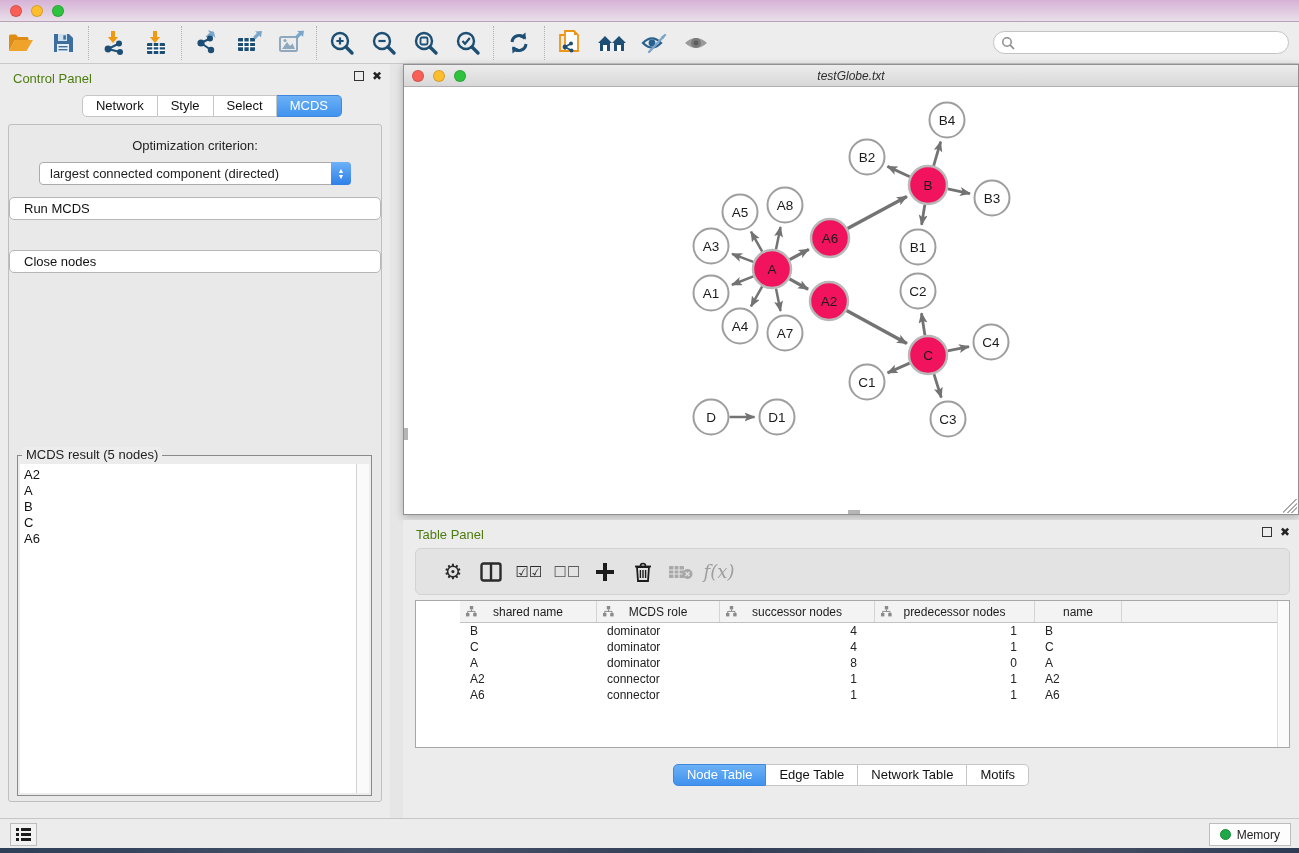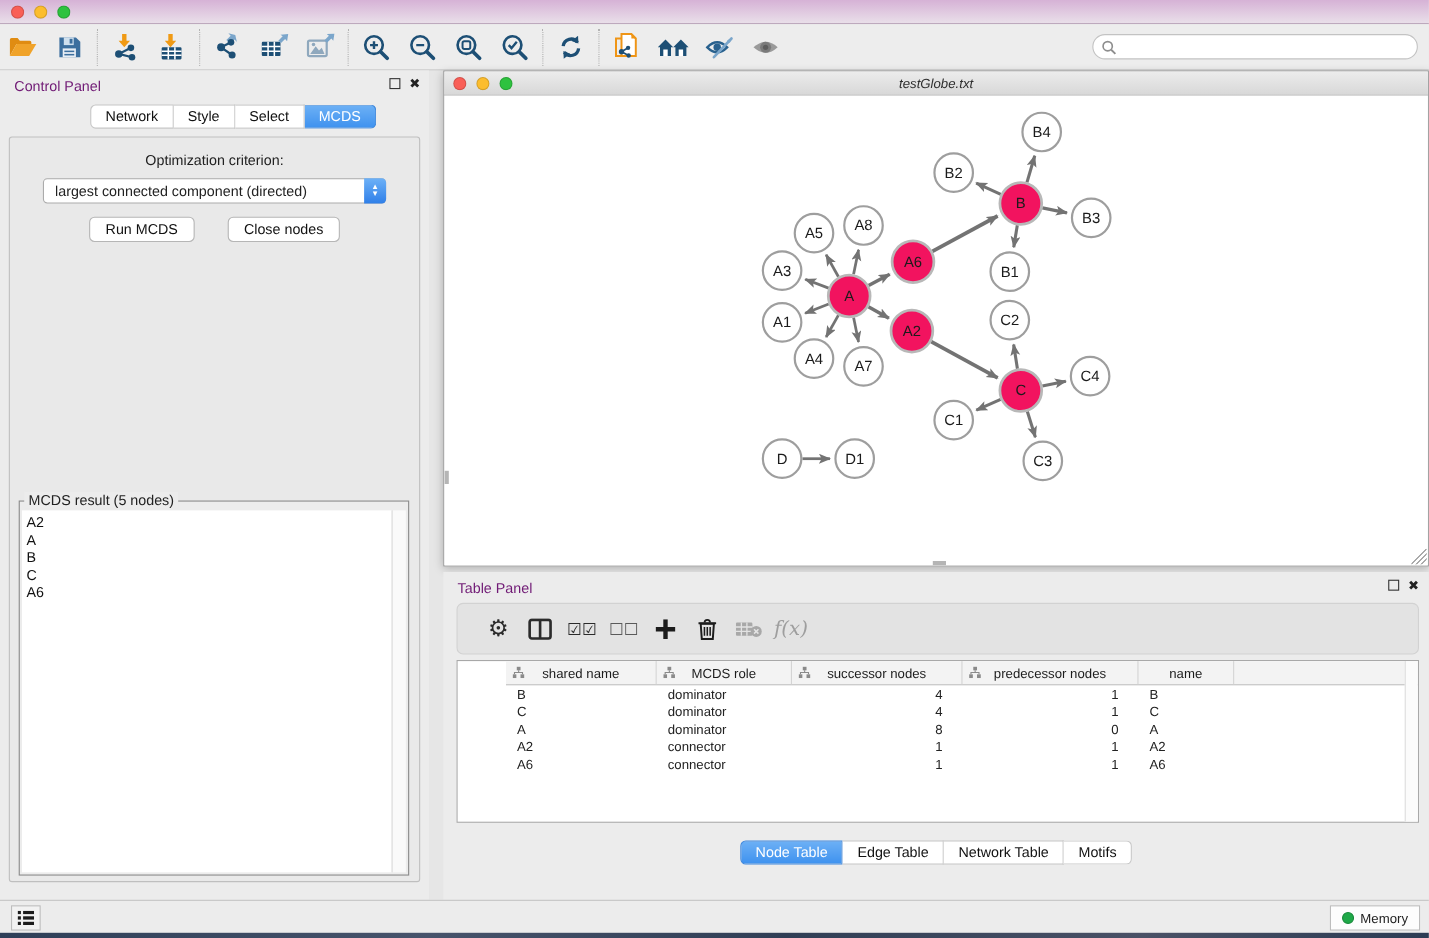--- a/index.html
+++ b/index.html
@@ -20,42 +20,42 @@
     border-bottom:1px solid #c9c9c9; display:flex; align-items:center; }
   .tbtn { width:42px; height:36px; display:flex; align-items:center; justify-content:center; }
   .tsep { width:1px; height:34px; border-left:1px dotted #b2b2b2; margin:0 4px; }
   .searchbox { position:absolute; right:10px; top:9px; width:296px; height:23px; background:#fff;
     border:1px solid #c3c3c3; border-radius:12px; display:flex; align-items:center; padding-left:7px; }
   .searchbox input { border:none; outline:none; flex:1; height:18px; font-size:12px; background:transparent; }
 
   
   .control-panel { position:absolute; left:0; top:64px; width:390px; height:754px; background:#ececec; }
   .panel-head { position:relative; height:28px; }
-  .panel-head .ptitle { position:absolute; left:13px; top:7px; font-size:13px; color:#701a75; }
+  .panel-head .ptitle { position:absolute; left:13px; top:7px; font-size:13px; color:#4d7c0f; }
   .panel-head .pbtns { position:absolute; right:8px; top:7px; display:flex; gap:8px; align-items:center; }
   .float-box { width:10px; height:10px; border:1.5px solid #333; display:inline-block; }
   .close-x { font-size:12px; color:#222; font-weight:bold; line-height:10px; }
 
   .cp-tabs { display:flex; justify-content:center; margin-top:3px; position:relative; z-index:2;padding-left:34px; }
   .seg-tab { background:#fff; border:1px solid #c6c6c6; border-left:none; padding:3px 13px 4px;
     font-size:13px; color:#111; height:22px; display:flex; align-items:center; }
   .seg-tab:first-child { border-left:1px solid #c6c6c6; border-radius:5px 0 0 5px; }
   .seg-tab:last-child { border-radius:0 5px 5px 0; }
   .seg-tab.active { background:linear-gradient(#6cb0f5,#3f92ef); color:#fff; border-color:#3f88dd; }
 
   .cp-inner { position:absolute; left:8px; right:8px; top:60px; bottom:16px;
     background:#e9e9e9; border:1px solid #bfbfbf; border-radius:3px; }
   .opt-label { text-align:center; margin-top:13px; font-size:13px; }
   .dropdown { position:relative; margin:9px auto 0; width:312px; height:23px; background:#fff;
     border:1px solid #ababab; border-radius:4px; display:flex; align-items:center; }
   .dropdown .dval { padding-left:10px; font-size:13px; flex:1; white-space:nowrap; overflow:hidden; }
   .dd-stepper { width:20px; height:23px; margin-right:-1px; border-radius:0 4px 4px 0;
     background:linear-gradient(#6db1f7,#2f7fe8); display:flex; flex-direction:column;
     align-items:center; justify-content:center; color:#fff; font-size:7px; line-height:6px; }
-  .cp-buttons { display:flex; justify-content:center; gap:30px; margin-top:12px; }
+  .cp-buttons { display:flex; justify-content:center; gap:30px; margin-top:12px;flex-direction:column; }
   .btn { background:#fff; border:1px solid #b6b6b6; border-radius:5px; padding:3px 14px 4px;
     font-size:13px; color:#111; height:23px; display:flex; align-items:center; }
 
   .fieldset { position:absolute; left:8px; right:9px; bottom:5px; top:330px;
     border:1px solid #8a8a8a; background:#ececec; }
   .fieldset .legend { position:absolute; top:-9px; left:4px; background:#ececec;
     padding:0 4px; font-size:13px; }
   .result-list { position:absolute; left:2px; top:8px; right:14px; bottom:2px; background:#fff;
     border-right:1px solid #d0d0d0; overflow:hidden; padding:3px 0 0 4px; }
   .result-track { position:absolute; right:2px; top:8px; width:12px; bottom:2px; background:#fafafa; }

